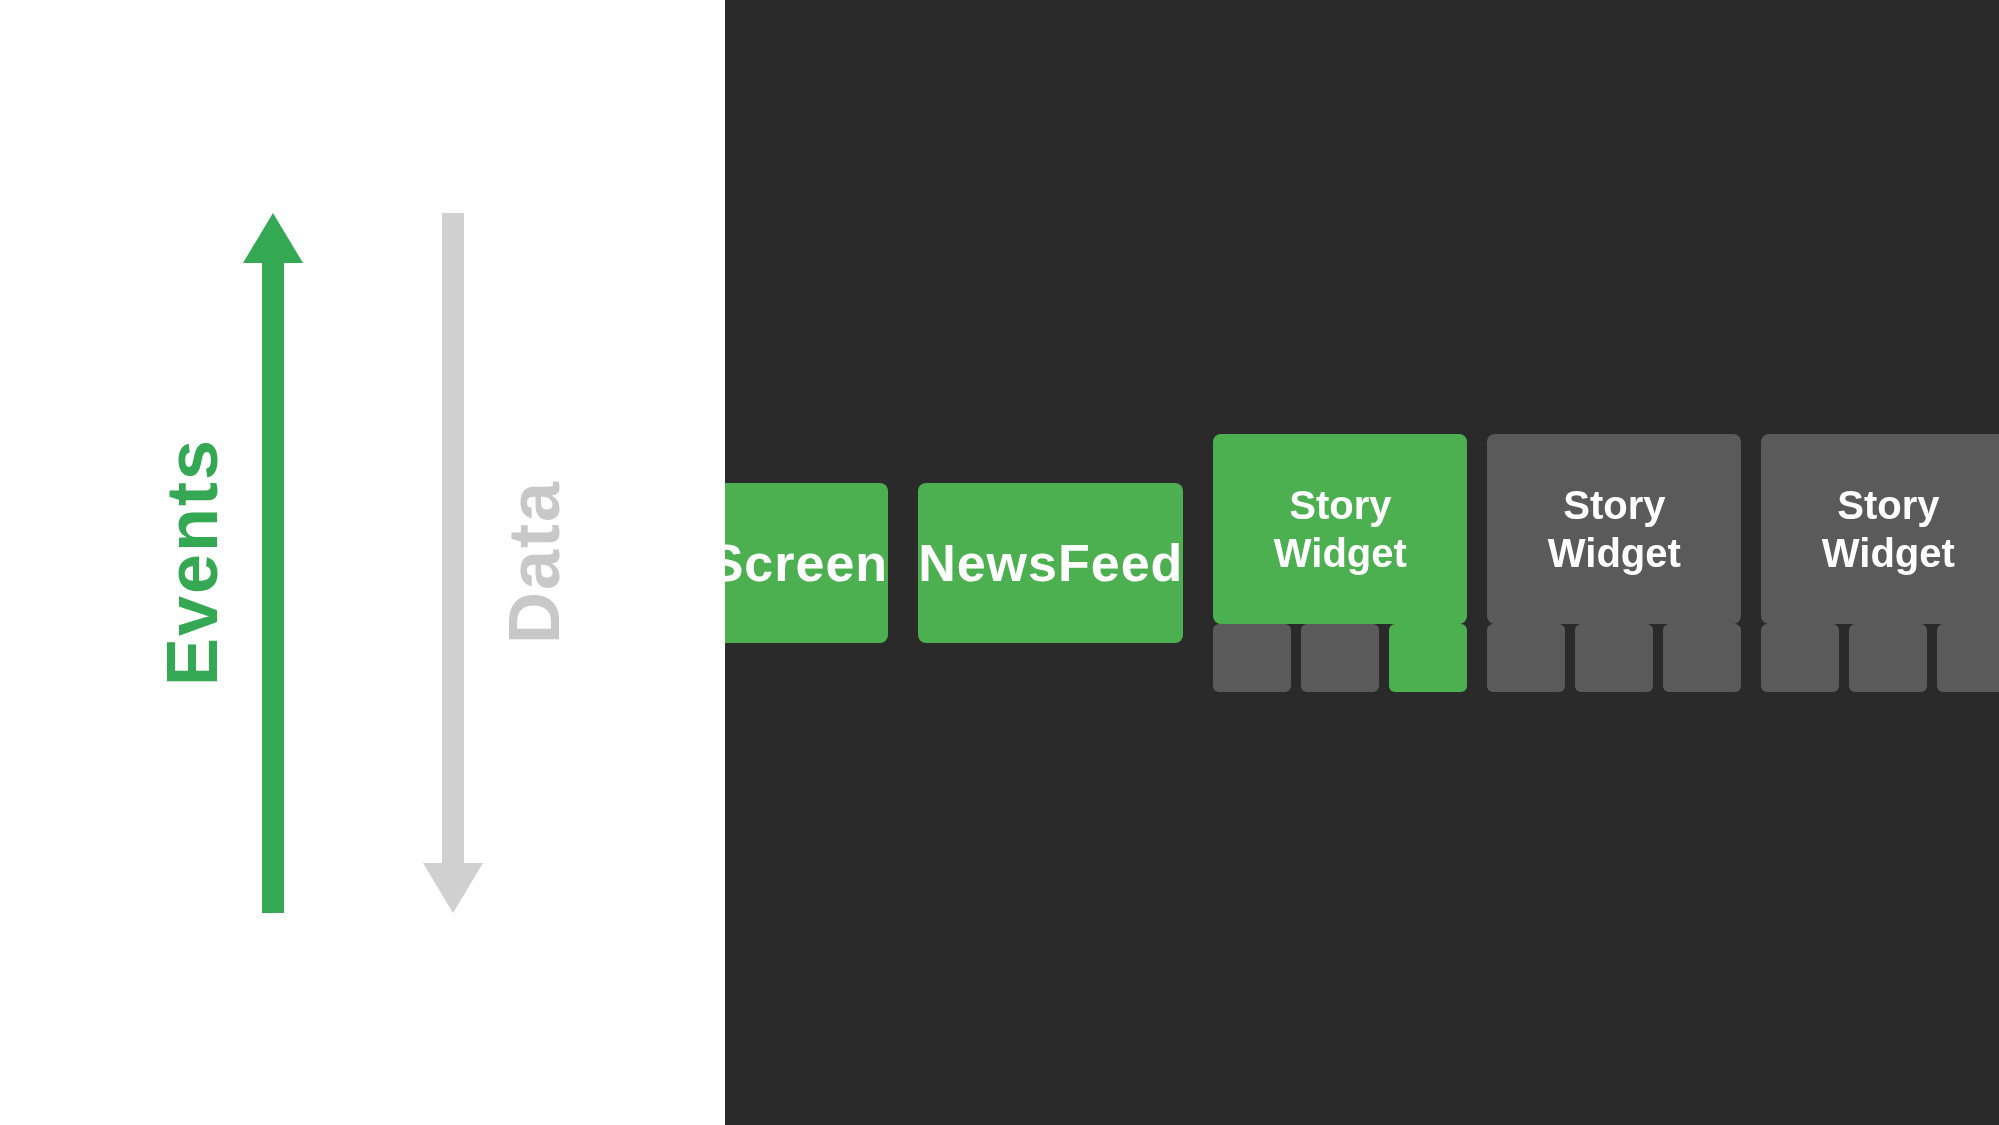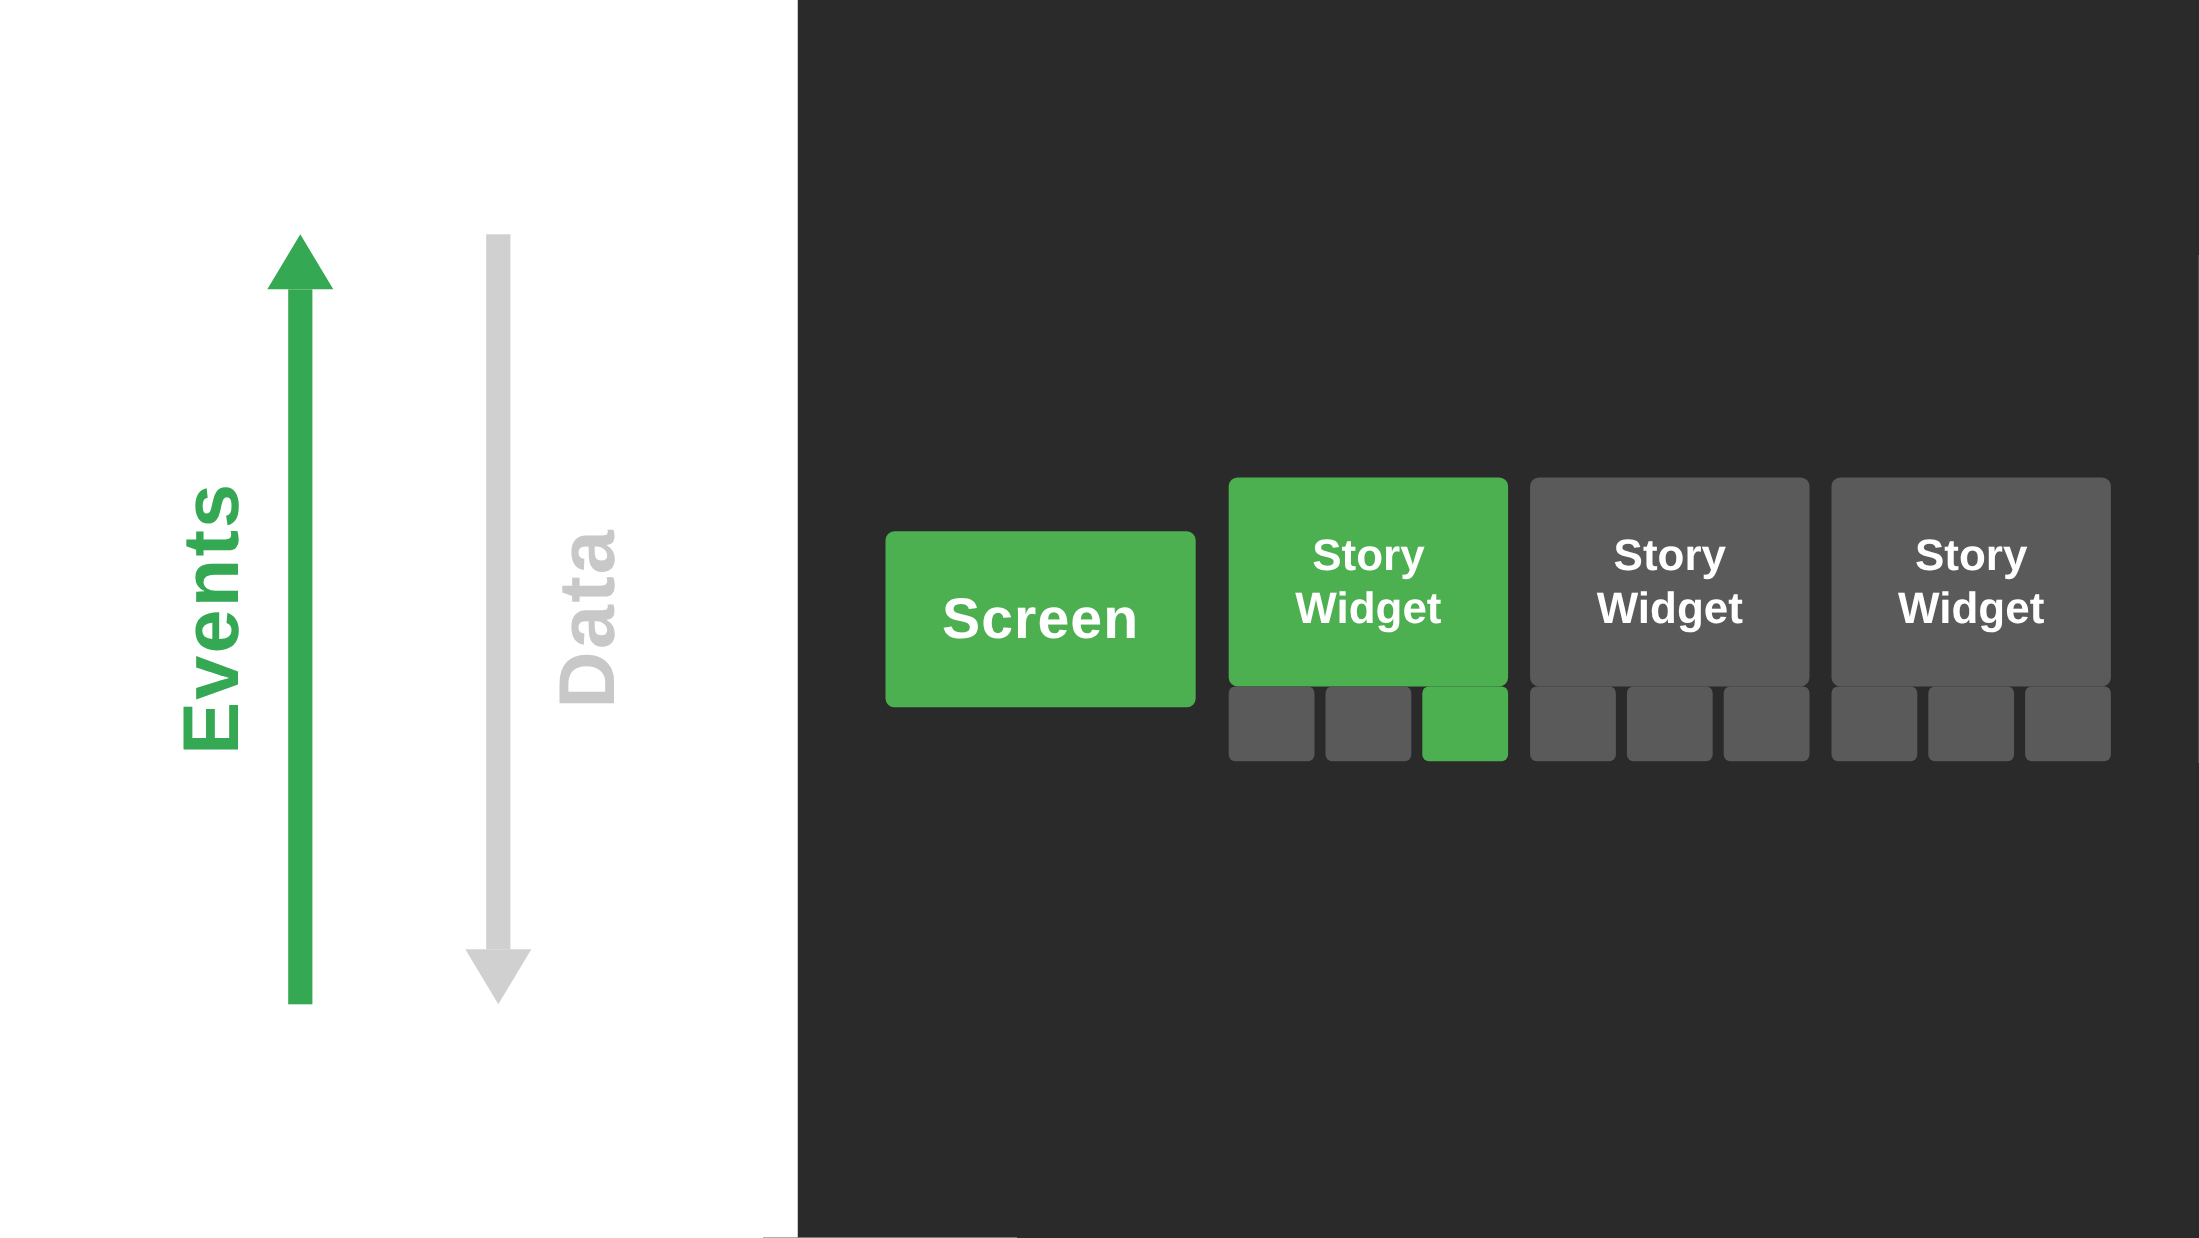--- a/index.html
+++ b/index.html
@@ -239,20 +239,23 @@
 
   </div>
 </div>
 
 <div class="right-panel">
 
   <div class="screen-block">
     <span class="block-label">Screen</span>
   </div>
 
+  <div class="newsfeed-block">
+    <span class="block-label">NewsFeed</span>
+  </div>
 
   <div class="story-widgets-row">
 
     <div class="story-widget-group">
       <div class="story-widget-block green">
         <span class="block-label">Story<br>Widget</span>
       </div>
       <div class="sub-blocks-row">
         <div class="sub-block"></div>
         <div class="sub-block"></div>

